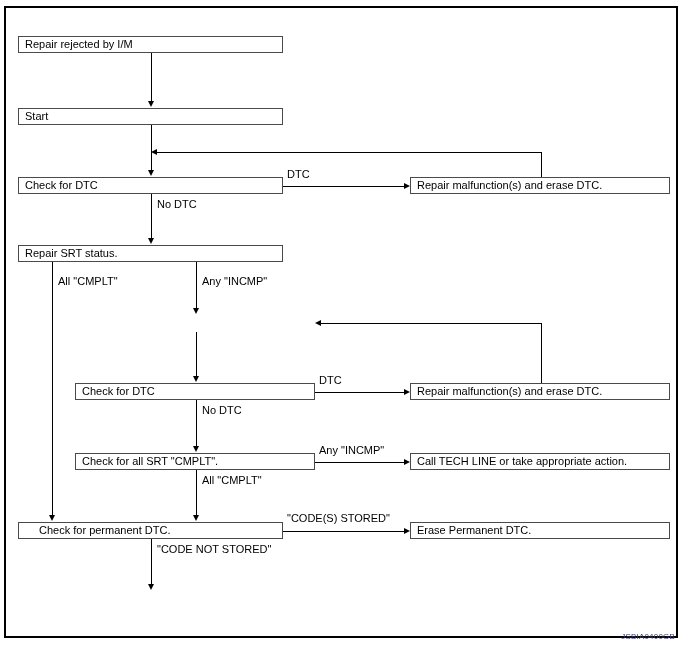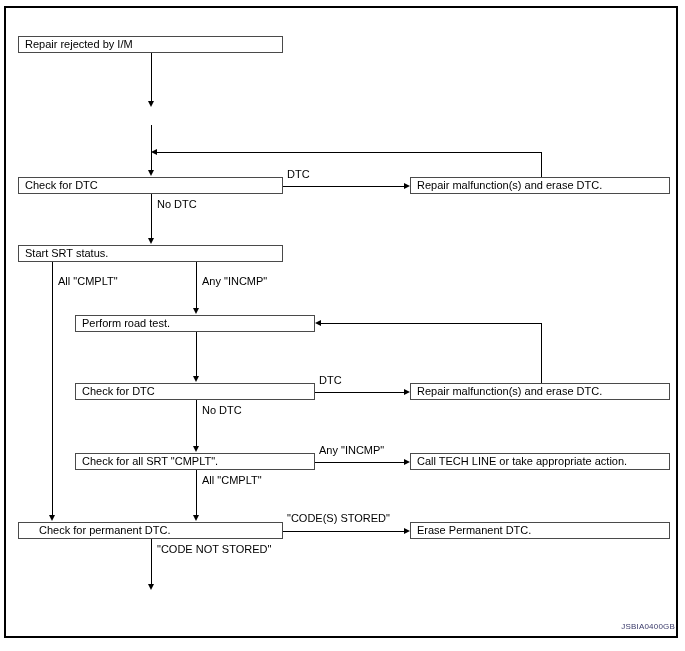--- a/index.html
+++ b/index.html
@@ -75,42 +75,42 @@
   .arr-left {
     position: absolute;
     width: 0; height: 0;
     border-top: 3.5px solid transparent;
     border-bottom: 3.5px solid transparent;
     border-right: 6px solid #000;
   }
   #figcode {
     position: absolute;
     right: 10px;
-    bottom: 20px;
+    bottom: 10px;
     font-size: 8px;
     letter-spacing: 0.2px;
     color: #3a3a6a;
     white-space: nowrap;
   }
 </style>
 </head>
 <body>
 
 <div id="page">
 
   <div id="frame"></div>
 
   <div class="box" style="left:18px; top:36px; width:265px; height:17px;">Repair rejected by I/M</div>
 
+  <div class="box" style="left:18px; top:108px; width:265px; height:17px;">Start</div>
 
   <div class="box" style="left:18px; top:177px; width:265px; height:17px;">Check for DTC</div>
 
-  <div class="box" style="left:18px; top:245px; width:265px; height:17px;">Start SRT status.</div>
+  <div class="box" style="left:18px; top:245px; width:265px; height:17px;">Repair SRT status.</div>
 
-  <div class="box" style="left:75px; top:315px; width:240px; height:17px;">Perform road test.</div>
 
   <div class="box" style="left:75px; top:383px; width:240px; height:17px;">Check for DTC</div>
 
   <div class="box" style="left:75px; top:453px; width:240px; height:17px;">Check for all SRT "CMPLT".</div>
 
   <div class="box" style="left:18px; top:522px; width:265px; height:17px;padding-left:20px;">Check for permanent DTC.</div>
 
 
   <div class="box" style="left:410px; top:177px; width:260px; height:17px;">Repair malfunction(s) and erase DTC.</div>
 

